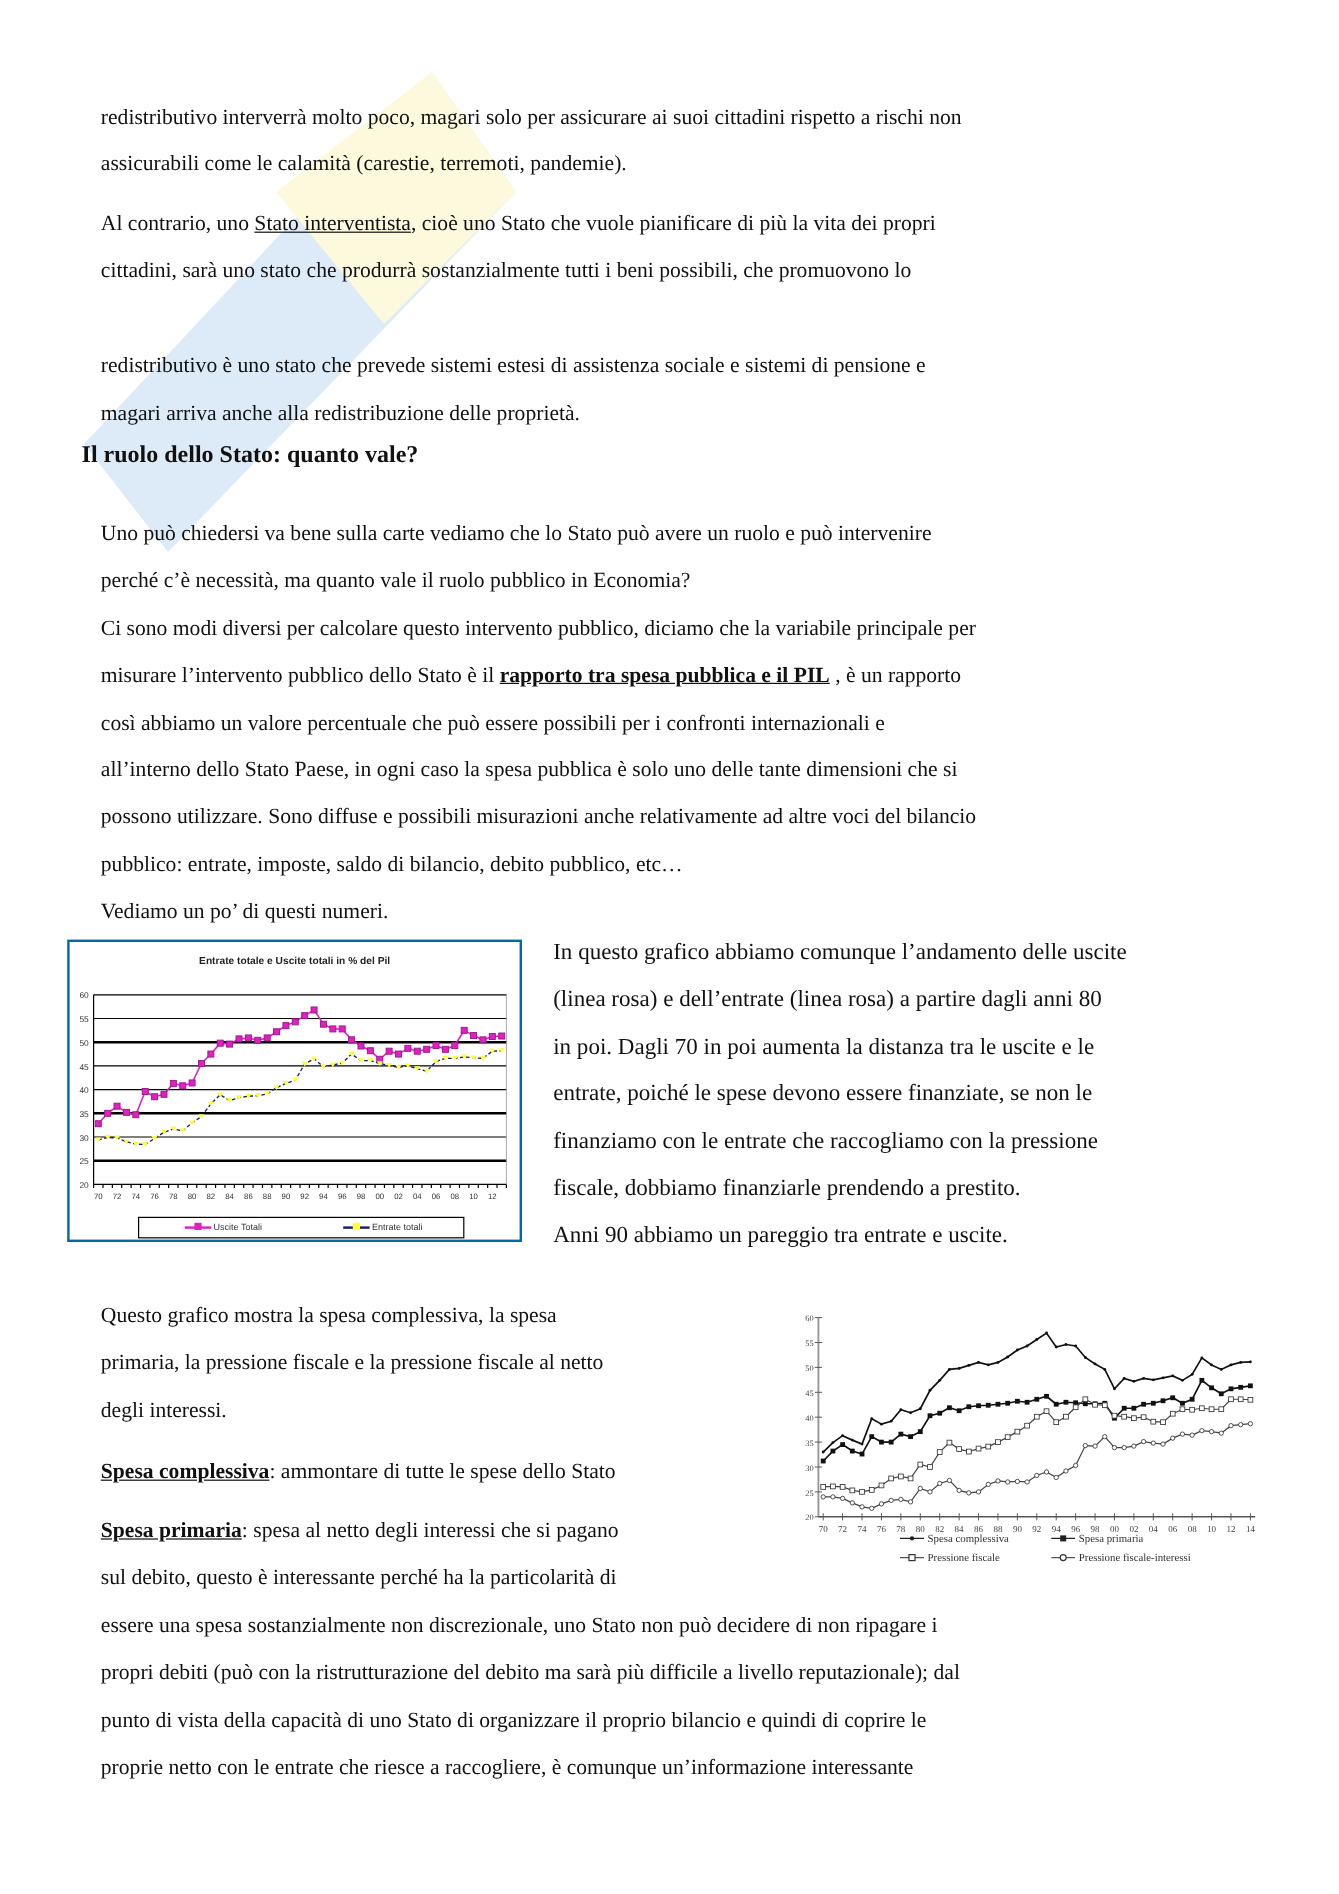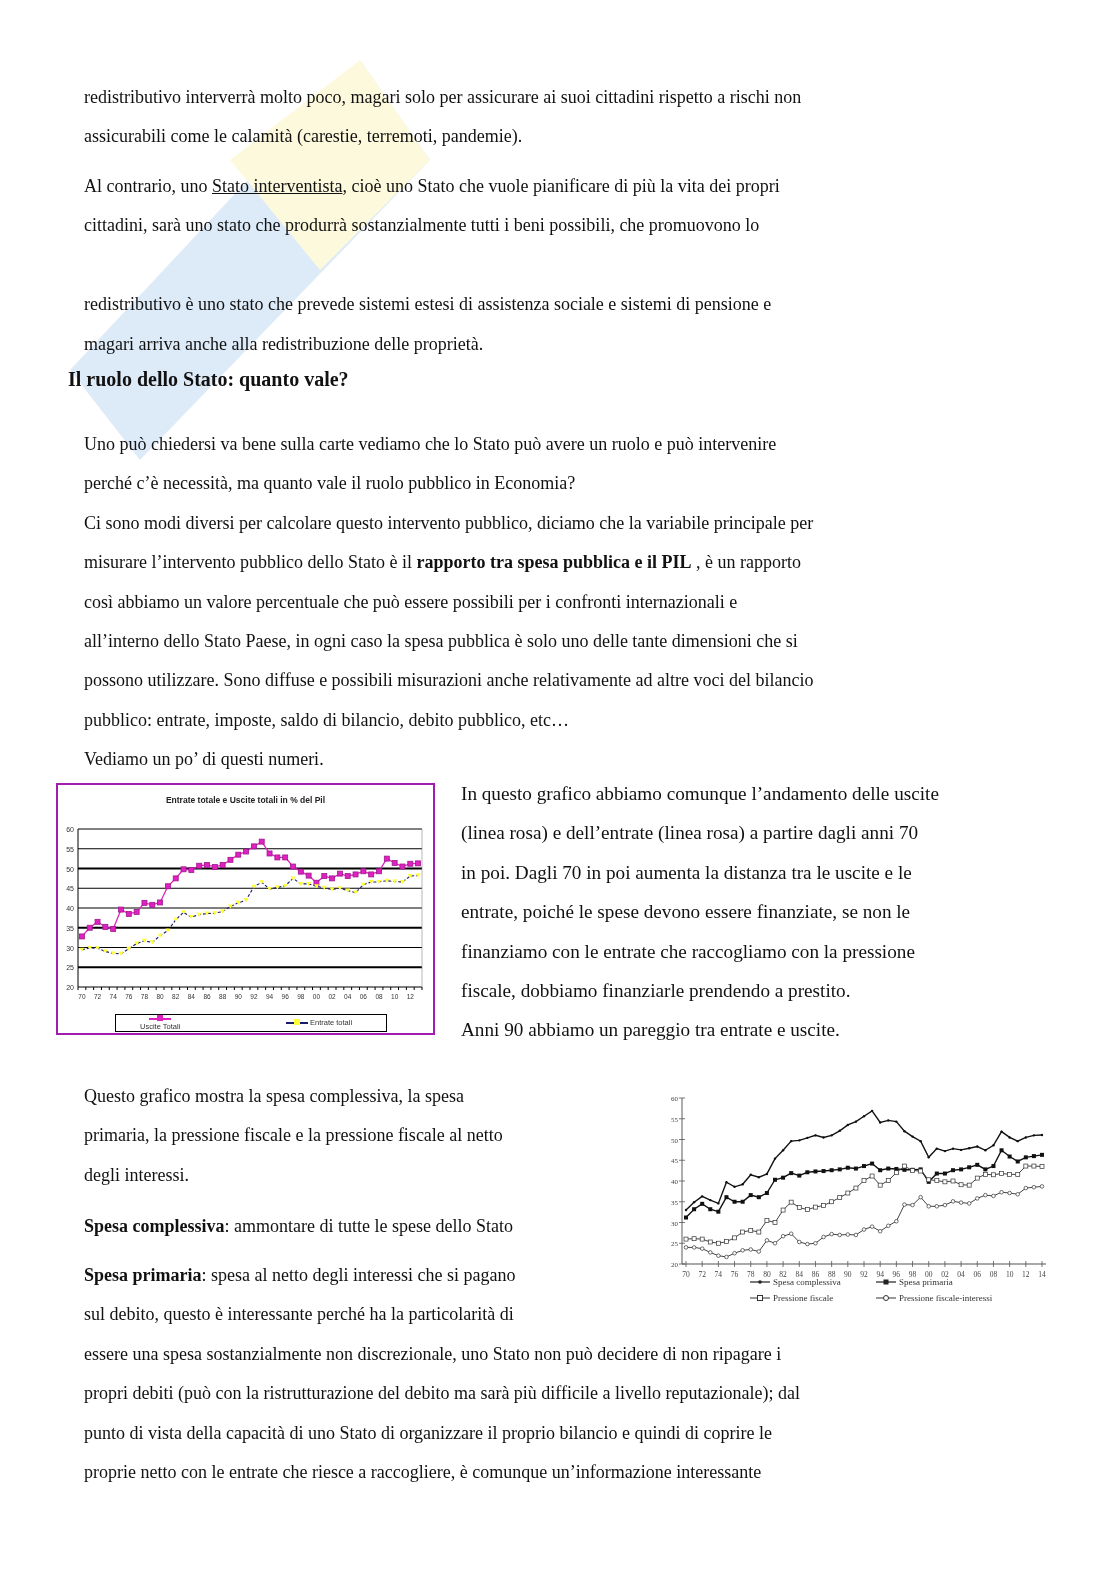--- a/index.html
+++ b/index.html
@@ -7,26 +7,26 @@
     width: 1116px; height: 1578px; position: relative; overflow: hidden;
     font-family: "Liberation Serif", "DejaVu Serif", serif;
     color: #111;
   }
   .watermark {
     position: absolute; left: 30px; top: 40px; width: 420px; height: 420px;
     pointer-events: none; opacity: 0.18;
   }
   .p { position: absolute; left: 68px; width: 980px; font-size: 18px; line-height: 39.4px; margin: 16px; }
   .p .u { text-decoration: underline; }
-  .p b { font-weight: bold; }
+  .p b { font-weight: bold; text-decoration: underline; }
   .h { position: absolute; left: 68px; font-size: 20px; font-weight: bold; margin: 0; }
 
   .chart1 {
     position: absolute; left: 56px; top: 783px; width: 379px; height: 252px;
-    border: 2px solid #a21caf; background: #fff; box-sizing: border-box;
+    border: 2px solid #0369a1; background: #fff; box-sizing: border-box;
   }
   .chart1 svg { position: absolute; left: 0; top: 0; }
   .chart1-title {
     position: absolute; left: 0; right: 0; top: 10px; text-align: center;
     font-family: "Liberation Sans", sans-serif; font-size: 8.5px; font-weight: bold; color: #222;
   }
   .chart1-legend {
     position: absolute; left: 57px; top: 229px; width: 272px; height: 18px;
     border: 1px solid #000; box-sizing: border-box;
     font-family: "Liberation Sans", sans-serif; font-size: 7.5px; color: #333;
@@ -253,38 +253,38 @@
       <path d="M302.8636363636364,97.69500000000001 L307.8636363636364,97.69500000000001 L305.3636363636364,101.69500000000001 Z" fill="#ffff33"></path>
       <path d="M310.6818181818182,94.92999999999999 L315.6818181818182,94.92999999999999 L313.1818181818182,98.92999999999999 Z" fill="#ffff33"></path>
       <path d="M318.5,94.92999999999999 L323.5,94.92999999999999 L321,98.92999999999999 Z" fill="#ffff33"></path>
       <path d="M326.3181818181818,93.745 L331.3181818181818,93.745 L328.8181818181818,97.745 Z" fill="#ffff33"></path>
       <path d="M334.1363636363636,94.53499999999998 L339.1363636363636,94.53499999999998 L336.6363636363636,98.53499999999998 Z" fill="#ffff33"></path>
       <path d="M341.95454545454544,94.92999999999999 L346.95454545454544,94.92999999999999 L344.45454545454544,98.92999999999999 Z" fill="#ffff33"></path>
       <path d="M349.77272727272725,89.005 L354.77272727272725,89.005 L352.27272727272725,93.005 Z" fill="#ffff33"></path>
       <path d="M357.59090909090907,88.60999999999999 L362.59090909090907,88.60999999999999 L360.09090909090907,92.60999999999999 Z" fill="#ffff33"></path>
     </svg>
   <div class="chart1-legend">
-    <div class="leg1" style="left:24px;flex-direction:column;">
+    <div class="leg1" style="left:38px;">
       <span class="sw" style="background:#e020c0;">
           <span class="mk" style="background:#e020c0;"></span>
         </span>
       <span>Uscite Totali</span>
     </div>
     <div class="leg1" style="left:170px;">
       <span class="sw" style="background:#1a1a6e;">
           <span class="mk" style="background:#ffff33;"></span>
         </span>
       <span>Entrate totali</span>
     </div>
   </div>
 </div>
 
 <p class="side-text" style="top:774px;">
   <span>In questo grafico abbiamo comunque l’andamento delle uscite</span><br>
-  <span>(linea rosa) e dell’entrate (linea rosa) a partire dagli anni 70</span><br>
+  <span>(linea rosa) e dell’entrate (linea rosa) a partire dagli anni 80</span><br>
   <span>in poi. Dagli 70 in poi aumenta la distanza tra le uscite e le</span><br>
   <span>entrate, poiché le spese devono essere finanziate, se non le</span><br>
   <span>finanziamo con le entrate che raccogliamo con la pressione</span><br>
   <span>fiscale, dobbiamo finanziarle prendendo a prestito.</span><br>
   <span>Anni 90 abbiamo un pareggio tra entrate e uscite.</span>
 </p>
 
 <p class="p" style="top:1061px; width:580px;">
   <span>Questo grafico mostra la spesa complessiva, la spesa</span><br>
   <span>primaria, la pressione fiscale e la pressione fiscale al netto</span><br>

